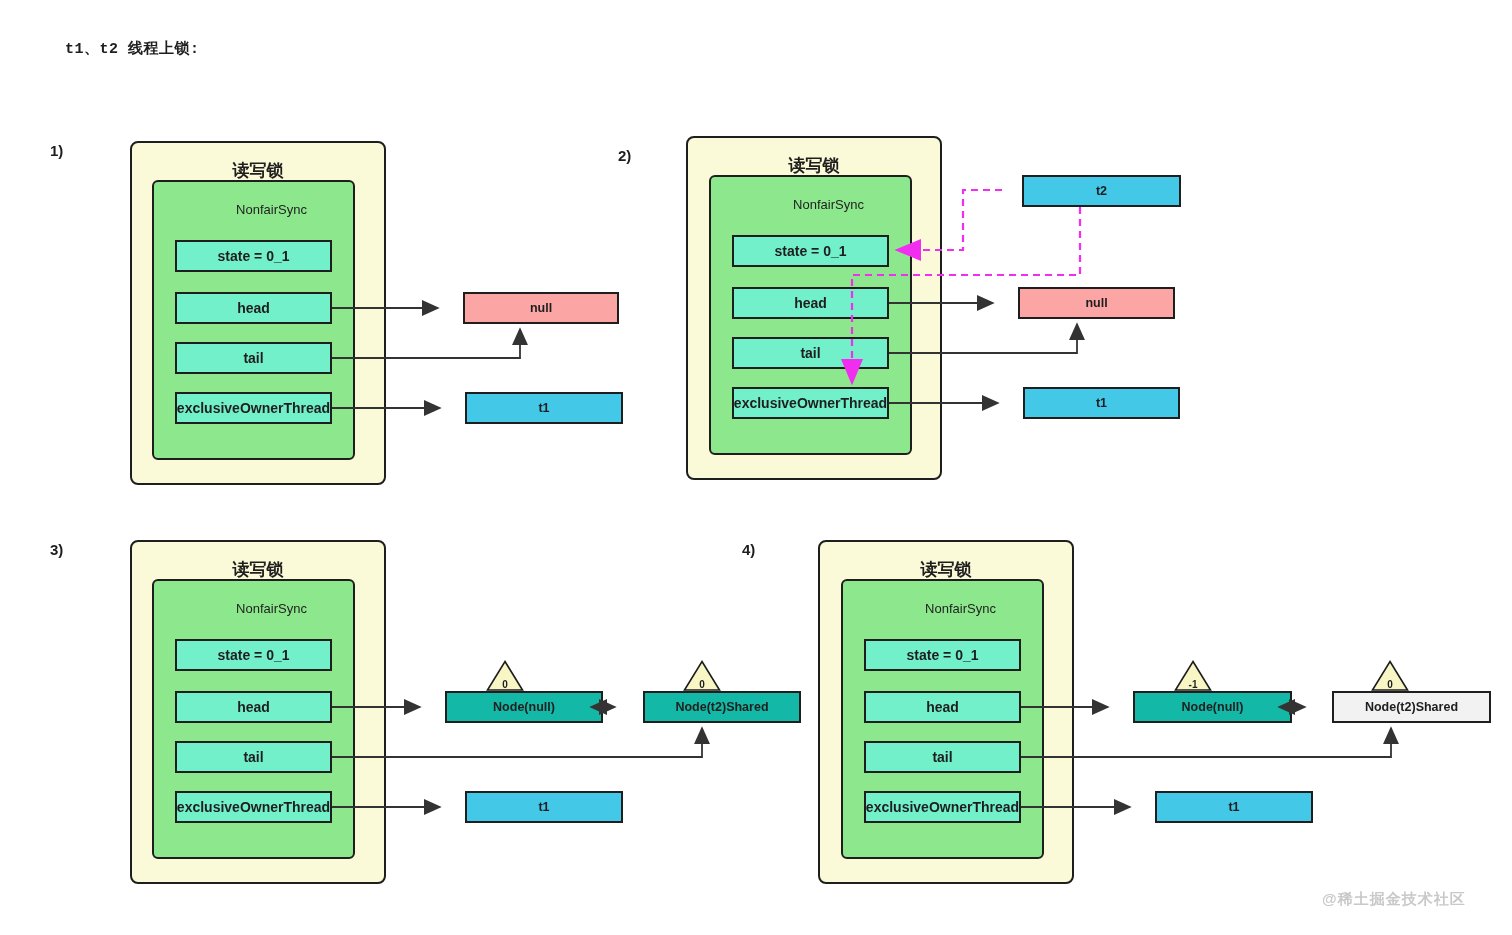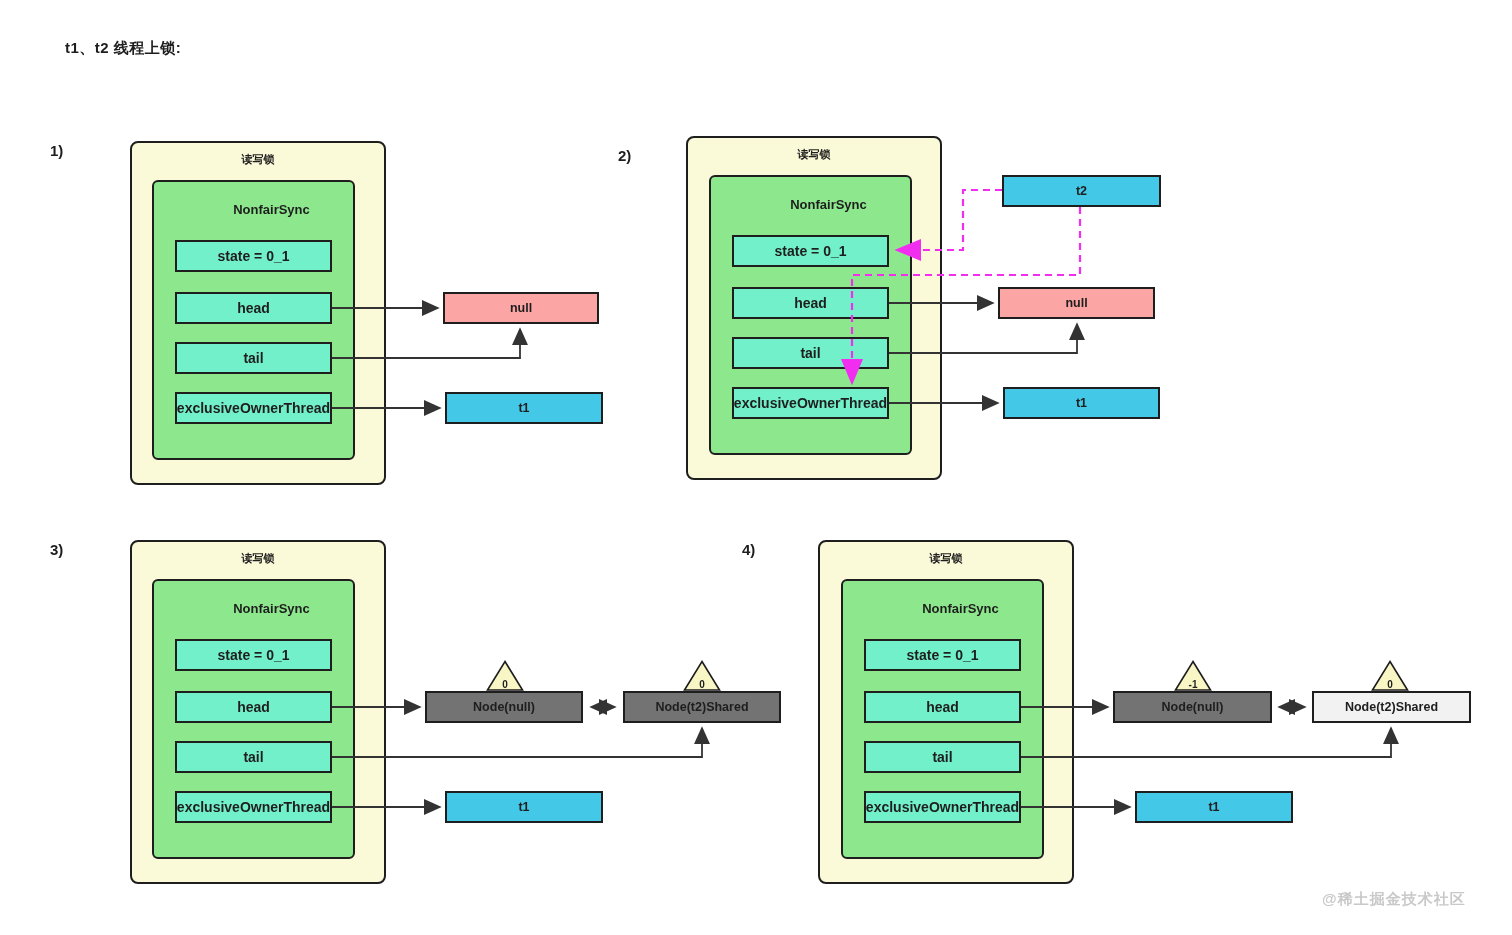--- a/index.html
+++ b/index.html
@@ -5,53 +5,53 @@
   html,body{margin:0;padding:0;background:#fff;}
   #stage{
     position:relative;width:1512px;height:935px;background:#ffffff;overflow:hidden;
     font-family:"Liberation Sans","DejaVu Sans",sans-serif;color:#1e1e1e;
   }
   .page-title{position:absolute;font-size:15px;font-weight:700;letter-spacing:.5px;}
   .panel-num{position:absolute;font-size:15px;font-weight:700;}
   .outer{
     position:absolute;background:#fbfad8;border:2px solid #1e1e1e;border-radius:8px;box-sizing:border-box;
   }
-  .outer-label{position:absolute;left:0;right:0;top:9px;text-align:center;font-size:11px;font-weight:700;}
+  .outer-label{position:absolute;left:0;right:0;top:16px;text-align:center;font-size:17px;font-weight:700;}
   .sync{
     position:absolute;background:#8de88d;border:2px solid #1e1e1e;border-radius:6px;box-sizing:border-box;
   }
-  .sync-label{position:absolute;left:0;right:0;top:20px;text-align:center;font-size:13px;font-weight:700;margin-left:36px;}
+  .sync-label{position:absolute;left:0;right:0;top:20px;text-align:center;font-size:13px;font-weight:400;margin-left:36px;}
   .field{
     position:absolute;left:21px;width:157px;height:32px;background:#72f0ca;border:2px solid #1e1e1e;
     box-sizing:border-box;display:flex;align-items:center;justify-content:center;
     font-size:14px;font-weight:700;white-space:nowrap;
   }
   .ref{
     position:absolute;height:32px;border:2px solid #1e1e1e;box-sizing:border-box;
-    display:flex;align-items:center;justify-content:center;font-size:12.5px;font-weight:700;white-space:nowrap;
+    display:flex;align-items:center;justify-content:center;font-size:12.5px;font-weight:700;white-space:nowrap;margin-left:20px;
   }
   .ref.white{background:#fca5a5;}
   .ref.thread{background:#44c8e8;}
-  .ref.node{background:#737373;}
+  .ref.node{background:#14b8a6;}
   .ref.node-plain{background:#f2f2f2;}
   .tri{position:absolute;width:40px;height:33px;}
   .tri svg{display:block;}
   .tri-label{
     position:absolute;left:0;right:0;bottom:2px;text-align:center;
     font-size:10px;font-weight:700;color:#1e1e1e;
   }
   #connectors{position:absolute;left:0;top:0;pointer-events:none;z-index:6;}
   .watermark{position:absolute;font-size:15px;color:#c9c9c9;font-weight:400;letter-spacing:1px;}
 </style>
 </head>
 <body>
 
 <div id="stage">
 
-  <div class="page-title" style="left:65px;top:39px;">t1、t2 线程上锁:</div>
+  <div class="page-title" style="left:65px;top:39px;font-family:Liberation Mono, monospace;">t1、t2 线程上锁:</div>
 
   <div class="panel-num" style="left:50px;top:142px;">1)</div>
   <div class="outer" style="left:130px;top:141px;width:256px;height:344px;">
     <div class="outer-label">读写锁</div>
     <div class="sync" style="left:20px;top:37px;width:203px;height:280px;">
       <div class="sync-label">NonfairSync</div>
       <div class="field" style="top:58px;">state = 0_1</div>
       <div class="field" style="top:110px;">head</div>
       <div class="field" style="top:160px;">tail</div>
       <div class="field" style="top:210px;">exclusiveOwnerThread</div>

